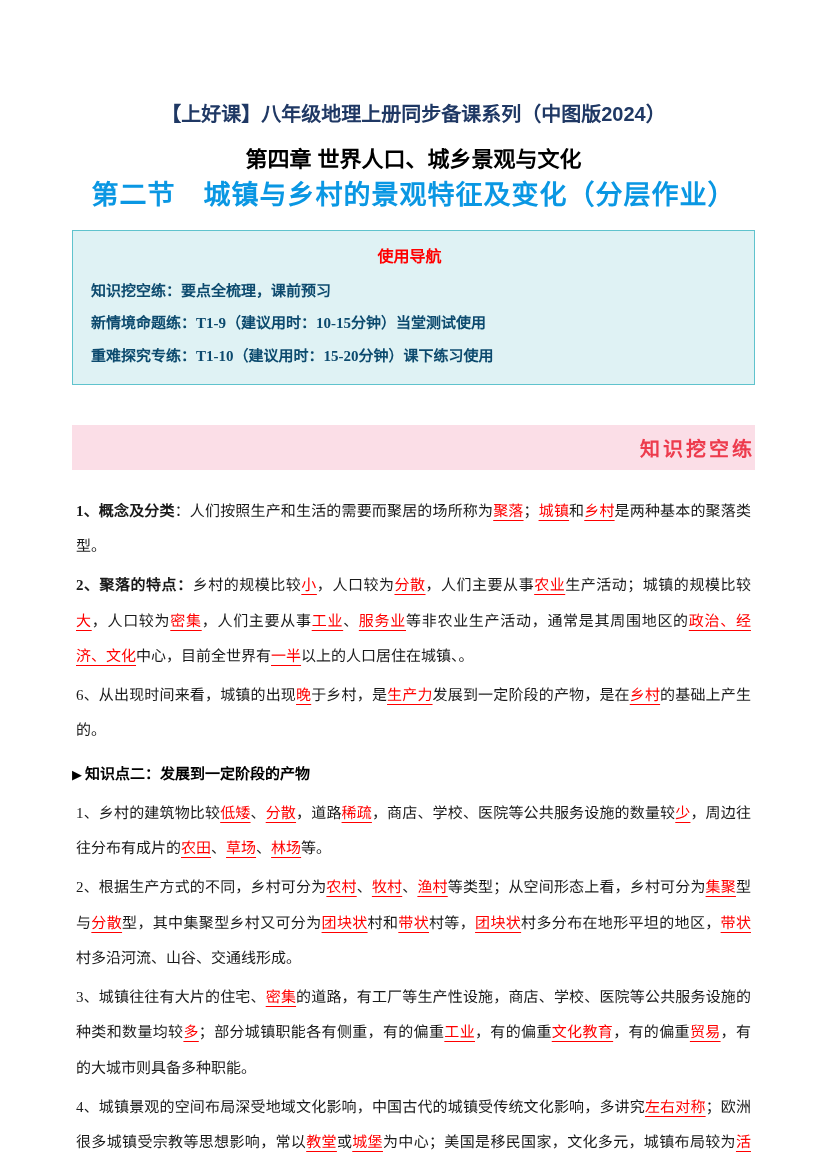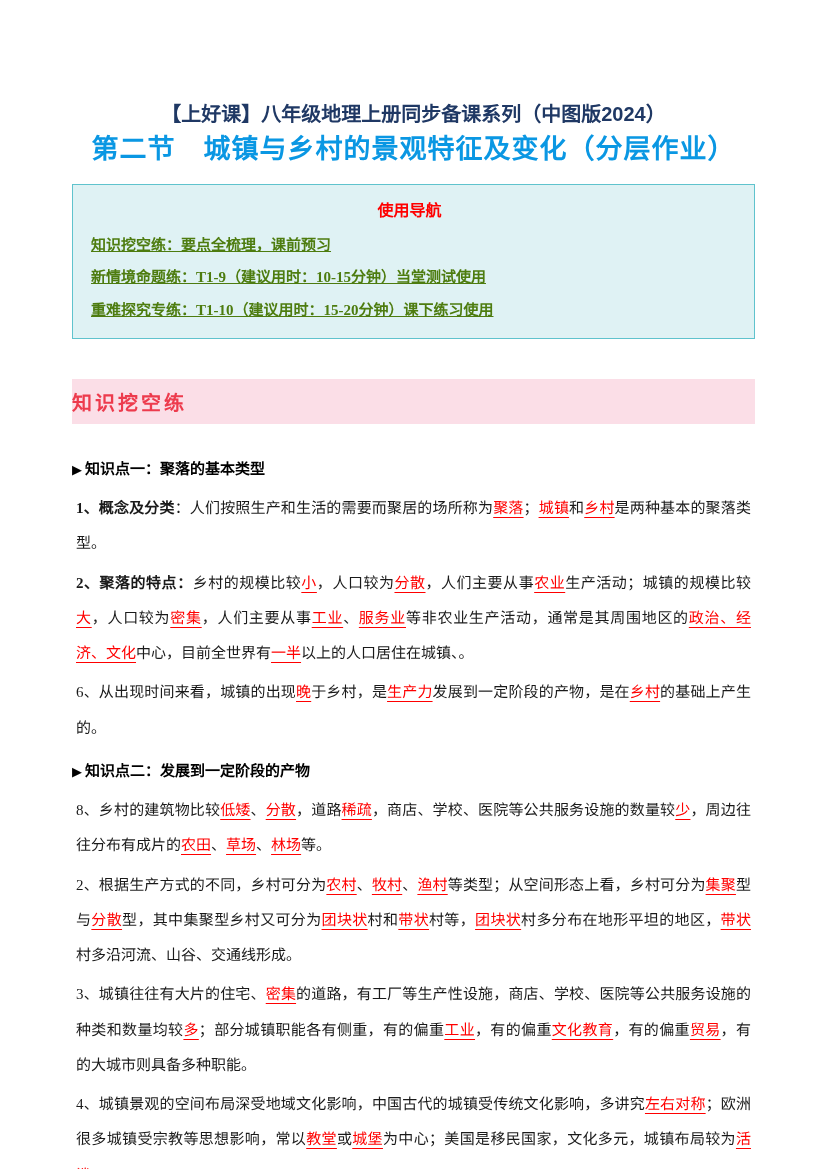--- a/index.html
+++ b/index.html
@@ -37,24 +37,24 @@
   }
   .navbox{
     margin-top:18px;background:var(--nav-bg);border:1px solid var(--nav-border);
     padding:8px 26px 12px 18px;
   }
   .nav-title{
     text-align:center;color:var(--red);font-weight:bold;font-size:16px;margin:4px 0 8px 0;
     font-family:"Liberation Sans","DejaVu Sans",sans-serif;
   }
   .nav-line{
-    font-weight:bold;font-size:15px;line-height:2.15;color:#4d7c0f;text-decoration:underline;
+    font-weight:bold;font-size:15px;line-height:2.15;color:#0c4a6e;
   }
   .banner{
-    margin-top:40px;background:var(--banner-bg);text-align:left;padding:8px 0;
+    margin-top:40px;background:var(--banner-bg);text-align:right;padding:8px 0;
   }
   .banner-text{
     color:var(--banner-red);font-weight:bold;font-size:20px;letter-spacing:3px;
     font-family:"Liberation Sans","DejaVu Sans",sans-serif;
   }
   .content{
     margin-top:20px;font-size:15px;line-height:2.35;text-align:justify;color:var(--ink);
   }
   .kp-heading{font-weight:bold;margin:8px 0 0 0;color:#000;}
   .bullet{margin-right:3px;font-size:13px;}
@@ -62,39 +62,39 @@
   .answer{color:var(--red);text-decoration:underline;text-underline-offset:4px;}
   .bold{font-weight:bold;}
 </style>
 </head>
 <body>
 
 <div class="page">
 
   <div class="header-series">【上好课】八年级地理上册同步备课系列（中图版2024）</div>
 
+  <div class="chapter-title">第四章 世界人口、城乡景观与文化</div>
 
   <div class="section-title">第二节　城镇与乡村的景观特征及变化（分层作业）</div>
 
   <div class="navbox">
     <div class="nav-title">使用导航</div>
     <div class="nav-line">知识挖空练：要点全梳理，课前预习</div>
     <div class="nav-line">新情境命题练：T1-9（建议用时：10-15分钟）当堂测试使用</div>
     <div class="nav-line">重难探究专练：T1-10（建议用时：15-20分钟）课下练习使用</div>
   </div>
 
   <div class="banner">
     <span class="banner-text">知识挖空练</span>
   </div>
 
   <div class="content">
-      <div class="kp-heading"><span class="bullet">▶</span><span>知识点一：聚落的基本类型</span></div>
       <p class="para"><span class="bold">1、</span><span class="bold">概念及分类</span><span>：人们按照生产和生活的需要而聚居的场所称为</span><span class="answer">聚落</span><span>；</span><span class="answer">城镇</span><span>和</span><span class="answer">乡村</span><span>是两种基本的聚落类型。</span></p>
       <p class="para"><span class="bold">2、聚落的特点：</span><span>乡村的规模比较</span><span class="answer">小</span><span>，人口较为</span><span class="answer">分散</span><span>，人们主要从事</span><span class="answer">农业</span><span>生产活动；城镇的规模比较</span><span class="answer">大</span><span>，人口较为</span><span class="answer">密集</span><span>，人们主要从事</span><span class="answer">工业</span><span>、</span><span class="answer">服务业</span><span>等非农业生产活动，通常是其周围地区的</span><span class="answer">政治、经济、文化</span><span>中心，目前全世界有</span><span class="answer">一半</span><span>以上的人口居住在城镇、。</span></p>
       <p class="para"><span>6、从出现时间来看，城镇的出现</span><span class="answer">晚</span><span>于乡村，是</span><span class="answer">生产力</span><span>发展到一定阶段的产物，是在</span><span class="answer">乡村</span><span>的基础上产生的。</span></p>
       <div class="kp-heading"><span class="bullet">▶</span><span>知识点二：发展到一定阶段的产物</span></div>
-      <p class="para"><span>8、乡村的建筑物比较</span><span class="answer">低矮</span><span>、</span><span class="answer">分散</span><span>，道路</span><span class="answer">稀疏</span><span>，商店、学校、医院等公共服务设施的数量较</span><span class="answer">少</span><span>，周边往往分布有成片的</span><span class="answer">农田</span><span>、</span><span class="answer">草场</span><span>、</span><span class="answer">林场</span><span>等。</span></p>
+      <p class="para"><span>1、乡村的建筑物比较</span><span class="answer">低矮</span><span>、</span><span class="answer">分散</span><span>，道路</span><span class="answer">稀疏</span><span>，商店、学校、医院等公共服务设施的数量较</span><span class="answer">少</span><span>，周边往往分布有成片的</span><span class="answer">农田</span><span>、</span><span class="answer">草场</span><span>、</span><span class="answer">林场</span><span>等。</span></p>
       <p class="para"><span>2、根据生产方式的不同，乡村可分为</span><span class="answer">农村</span><span>、</span><span class="answer">牧村</span><span>、</span><span class="answer">渔村</span><span>等类型；从空间形态上看，乡村可分为</span><span class="answer">集聚</span><span>型与</span><span class="answer">分散</span><span>型，其中集聚型乡村又可分为</span><span class="answer">团块状</span><span>村和</span><span class="answer">带状</span><span>村等，</span><span class="answer">团块状</span><span>村多分布在地形平坦的地区，</span><span class="answer">带状</span><span>村多沿河流、山谷、交通线形成。</span></p>
       <p class="para"><span>3、城镇往往有大片的住宅、</span><span class="answer">密集</span><span>的道路，有工厂等生产性设施，商店、学校、医院等公共服务设施的种类和数量均较</span><span class="answer">多</span><span>；部分城镇职能各有侧重，有的偏重</span><span class="answer">工业</span><span>，有的偏重</span><span class="answer">文化教育</span><span>，有的偏重</span><span class="answer">贸易</span><span>，有的大城市则具备多种职能。</span></p>
       <p class="para"><span>4、城镇景观的空间布局深受地域文化影响，中国古代的城镇受传统文化影响，多讲究</span><span class="answer">左右对称</span><span>；欧洲很多城镇受宗教等思想影响，常以</span><span class="answer">教堂</span><span>或</span><span class="answer">城堡</span><span>为中心；美国是移民国家，文化多元，城镇布局较为</span><span class="answer">活泼</span><span>。</span></p>
     </div>
 
 </div>
 
 </body></html>

